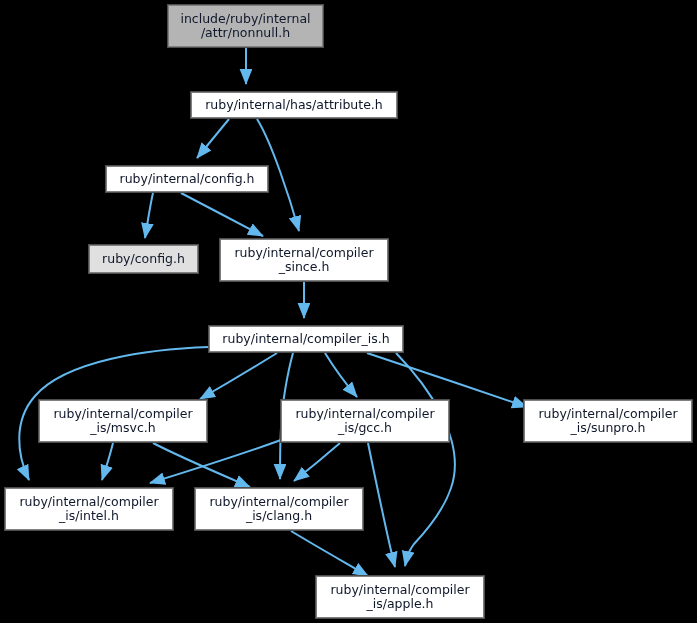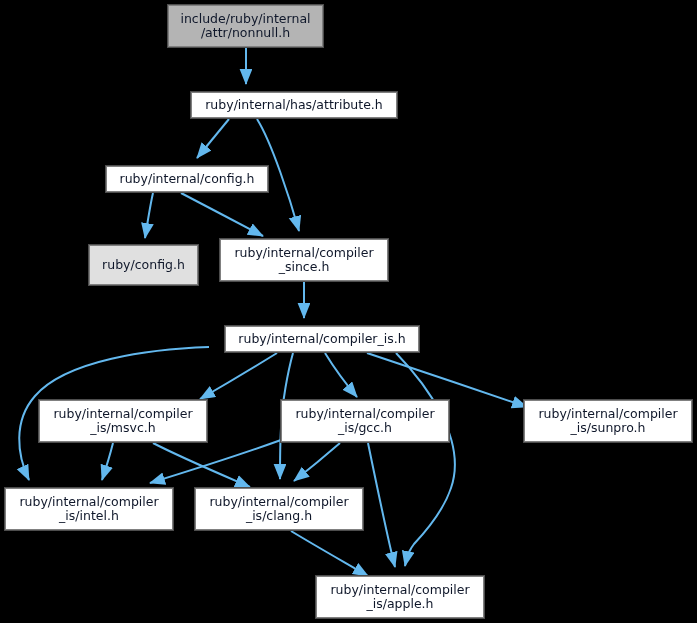--- a/index.html
+++ b/index.html
@@ -79,24 +79,24 @@
         <path d="M368,443 C375,477 388,540 395,567" fill="none" stroke="#63b8ee" stroke-width="2" marker-end="url(#arrowhead)"></path>
         <path d="M291,531 C314,545 344,562 368,576" fill="none" stroke="#63b8ee" stroke-width="2" marker-end="url(#arrowhead)"></path>
       </g>
   </svg>
 
   <div id="nodes-layer">
       <div class="node-box" style="left: 168px; top: 5px; width: 155px; height: 42px; background: rgb(180, 180, 180);"><span class="node-label">include/ruby/internal
 /attr/nonnull.h</span></div>
       <div class="node-box" style="left: 143px; top: 92px; width: 206px; height: 26px; background: rgb(255, 255, 255); margin-left: 48px;"><span class="node-label">ruby/internal/has/attribute.h</span></div>
       <div class="node-box" style="left: 106px; top: 166px; width: 162px; height: 26px; background: rgb(255, 255, 255);"><span class="node-label">ruby/internal/config.h</span></div>
-      <div class="node-box" style="left: 89px; top: 245px; width: 109px; height: 40px; background: rgb(224, 224, 224);"><span class="node-label">ruby/config.h</span></div>
+      <div class="node-box" style="left: 89px; top: 245px; width: 109px; height: 28px; background: rgb(224, 224, 224);"><span class="node-label">ruby/config.h</span></div>
       <div class="node-box" style="left: 220px; top: 239px; width: 168px; height: 42px; background: rgb(255, 255, 255);"><span class="node-label">ruby/internal/compiler
 _since.h</span></div>
-      <div class="node-box" style="left: 209px; top: 326px; width: 194px; height: 26px; background: rgb(255, 255, 255); margin-left: 16px;"><span class="node-label">ruby/internal/compiler_is.h</span></div>
+      <div class="node-box" style="left: 209px; top: 326px; width: 194px; height: 26px; background: rgb(255, 255, 255);"><span class="node-label">ruby/internal/compiler_is.h</span></div>
       <div class="node-box" style="left: 39px; top: 400px; width: 168px; height: 42px; background: rgb(255, 255, 255);"><span class="node-label">ruby/internal/compiler
 _is/msvc.h</span></div>
       <div class="node-box" style="left: 281px; top: 400px; width: 168px; height: 42px; background: rgb(255, 255, 255);"><span class="node-label">ruby/internal/compiler
 _is/gcc.h</span></div>
       <div class="node-box" style="left: 524px; top: 400px; width: 168px; height: 42px; background: rgb(255, 255, 255);"><span class="node-label">ruby/internal/compiler
 _is/sunpro.h</span></div>
       <div class="node-box" style="left: 5px; top: 488px; width: 168px; height: 42px; background: rgb(255, 255, 255);"><span class="node-label">ruby/internal/compiler
 _is/intel.h</span></div>
       <div class="node-box" style="left: 195px; top: 488px; width: 168px; height: 42px; background: rgb(255, 255, 255);"><span class="node-label">ruby/internal/compiler
 _is/clang.h</span></div>

